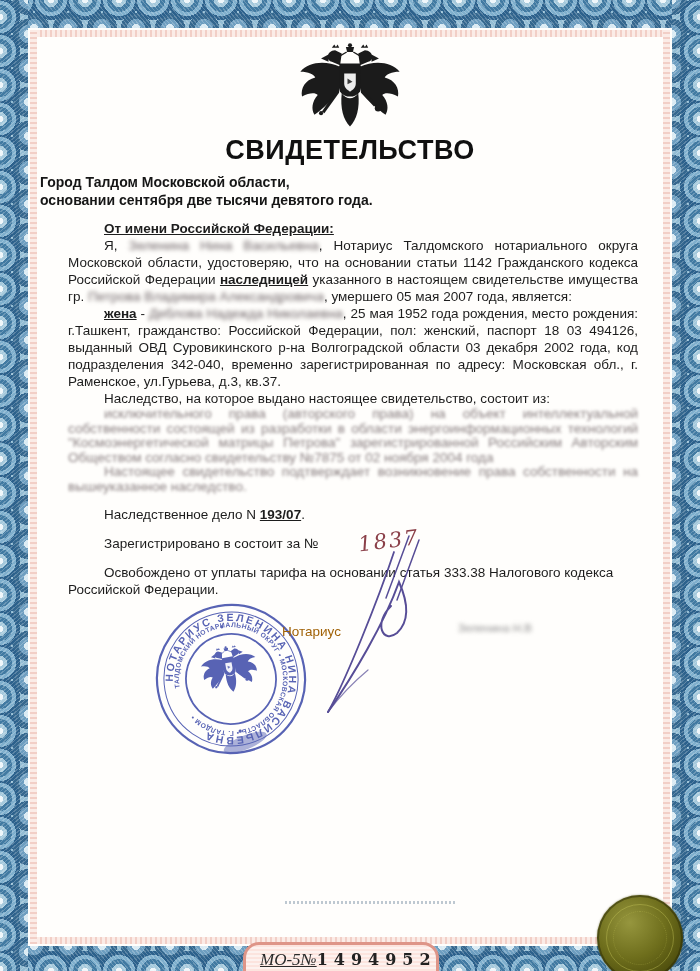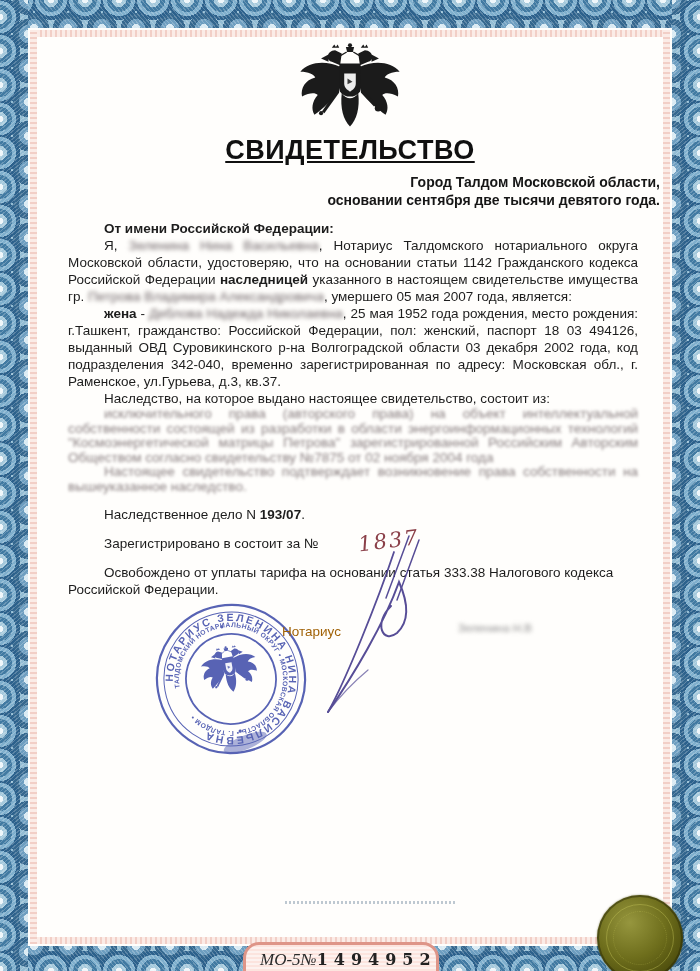--- a/index.html
+++ b/index.html
@@ -35,47 +35,47 @@
 
   .stripe{position:absolute;z-index:1;}
   .stripe-top{left:30px;right:30px;top:30px;height:7px;background:repeating-linear-gradient(90deg,#f2cfc7 0 2px,#fbece7 2px 5px);}
   .stripe-bottom{left:30px;right:30px;bottom:27px;height:7px;background:repeating-linear-gradient(90deg,#f2cfc7 0 2px,#fbece7 2px 5px);}
   .stripe-left{top:30px;bottom:27px;left:30px;width:7px;background:repeating-linear-gradient(0deg,#f2cfc7 0 2px,#fbece7 2px 5px);}
   .stripe-right{top:30px;bottom:27px;right:30px;width:7px;background:repeating-linear-gradient(0deg,#f2cfc7 0 2px,#fbece7 2px 5px);}
 
   
   .content{position:absolute;left:40px;right:40px;top:36px;z-index:2;}
   .emblem{display:block;margin:6px auto 2px auto;color:#1b1b1b;}
-  .title{margin:4px 0 0 0;text-align:center;font-weight:bold;font-size:27px;line-height:27px;letter-spacing:.5px;color:#101010;text-decoration:underline;}
-  .dateline{margin:9px 0 0 0;text-align:right;font-weight:bold;font-size:14px;line-height:18px;color:#161616;}
+  .title{margin:4px 0 0 0;text-align:center;font-weight:bold;font-size:27px;line-height:27px;letter-spacing:.5px;color:#101010;}
+  .dateline{margin:9px 0 0 0;text-align:left;font-weight:bold;font-size:14px;line-height:18px;color:#161616;}
   .body{padding:0 22px 0 28px;}
   .para{margin:0;text-align:justify;text-indent:36px;font-size:13.5px;line-height:17px;color:#1d1d1d;}
   .para.heading{margin-top:11px;text-align:left;font-weight:bold;}
   .para.spaced{margin-top:12px;text-align:left;}
   .para.blurred{line-height:14.5px;filter:blur(1.6px);color:#75696b;opacity:.85;}
-  .b{font-weight:bold;}
+  .b{font-weight:bold;text-decoration:underline;}
   .blur-text{filter:blur(2px);color:#6d6466;}
   .handwritten{display:inline-block;font-family:"DejaVu Serif",serif;font-style:italic;font-size:21px;
                line-height:0;color:#8b4049;transform:rotate(-7deg) translateY(2px);letter-spacing:2px;}
 
   
   .sig-block{position:relative;height:185px;margin-top:4px;}
   .stamp{position:absolute;left:112px;top:-2px;transform:rotate(-10deg);opacity:.9;}
   .notary-label{position:absolute;left:242px;top:22px;font-size:13.5px;color:#a16207;}
   .signature{position:absolute;left:258px;top:-78px;z-index:3;}
   .blur-name{position:absolute;left:418px;top:20px;width:95px;font-size:11.5px;color:#8e8e8e;filter:blur(2px);}
 
   
   .microprint{position:absolute;left:285px;top:901px;width:172px;height:3px;z-index:2;opacity:.5;
               background:repeating-linear-gradient(90deg,#7d93a6 0 2px,rgba(0,0,0,0) 2px 4px);}
   .serial-box{position:absolute;left:243px;top:942px;width:196px;height:44px;z-index:3;
               border:3px solid #de9588;border-radius:16px;
               background:repeating-linear-gradient(0deg,#fce4de 0 2px,#fdf2ef 2px 4px);
               display:flex;align-items:flex-start;padding-top:5px;box-sizing:border-box;justify-content:space-between;}
-  .form-code{font-family:"Liberation Serif",serif;font-style:italic;font-size:17px;color:#2a2a2a;margin-left:14px;}
+  .form-code{font-family:"Liberation Serif",serif;font-style:italic;font-size:17px;color:#2a2a2a;margin-left:14px;text-decoration:underline;}
   .serial-number{font-family:"DejaVu Serif",serif;font-size:16px;letter-spacing:6px;color:#222;margin-right:10px;font-weight:bold;}
   .gold-seal{position:absolute;left:597px;top:895px;width:86px;height:86px;border-radius:50%;z-index:4;
              background:radial-gradient(circle at 38% 32%,#96963e 0%,#6e6e1c 45%,#50500e 75%,#60601a 100%);
              box-shadow:inset 0 0 0 2px rgba(40,40,5,.5), 0 0 2px rgba(60,60,10,.6);}
   .gold-seal .ring{position:absolute;inset:9px;border:1px solid rgba(205,205,95,.38);border-radius:50%;}
   .gold-seal .ring2{position:absolute;inset:16px;border:1px dotted rgba(205,205,95,.28);border-radius:50%;}
 </style>
 </head>
 <body>
 

